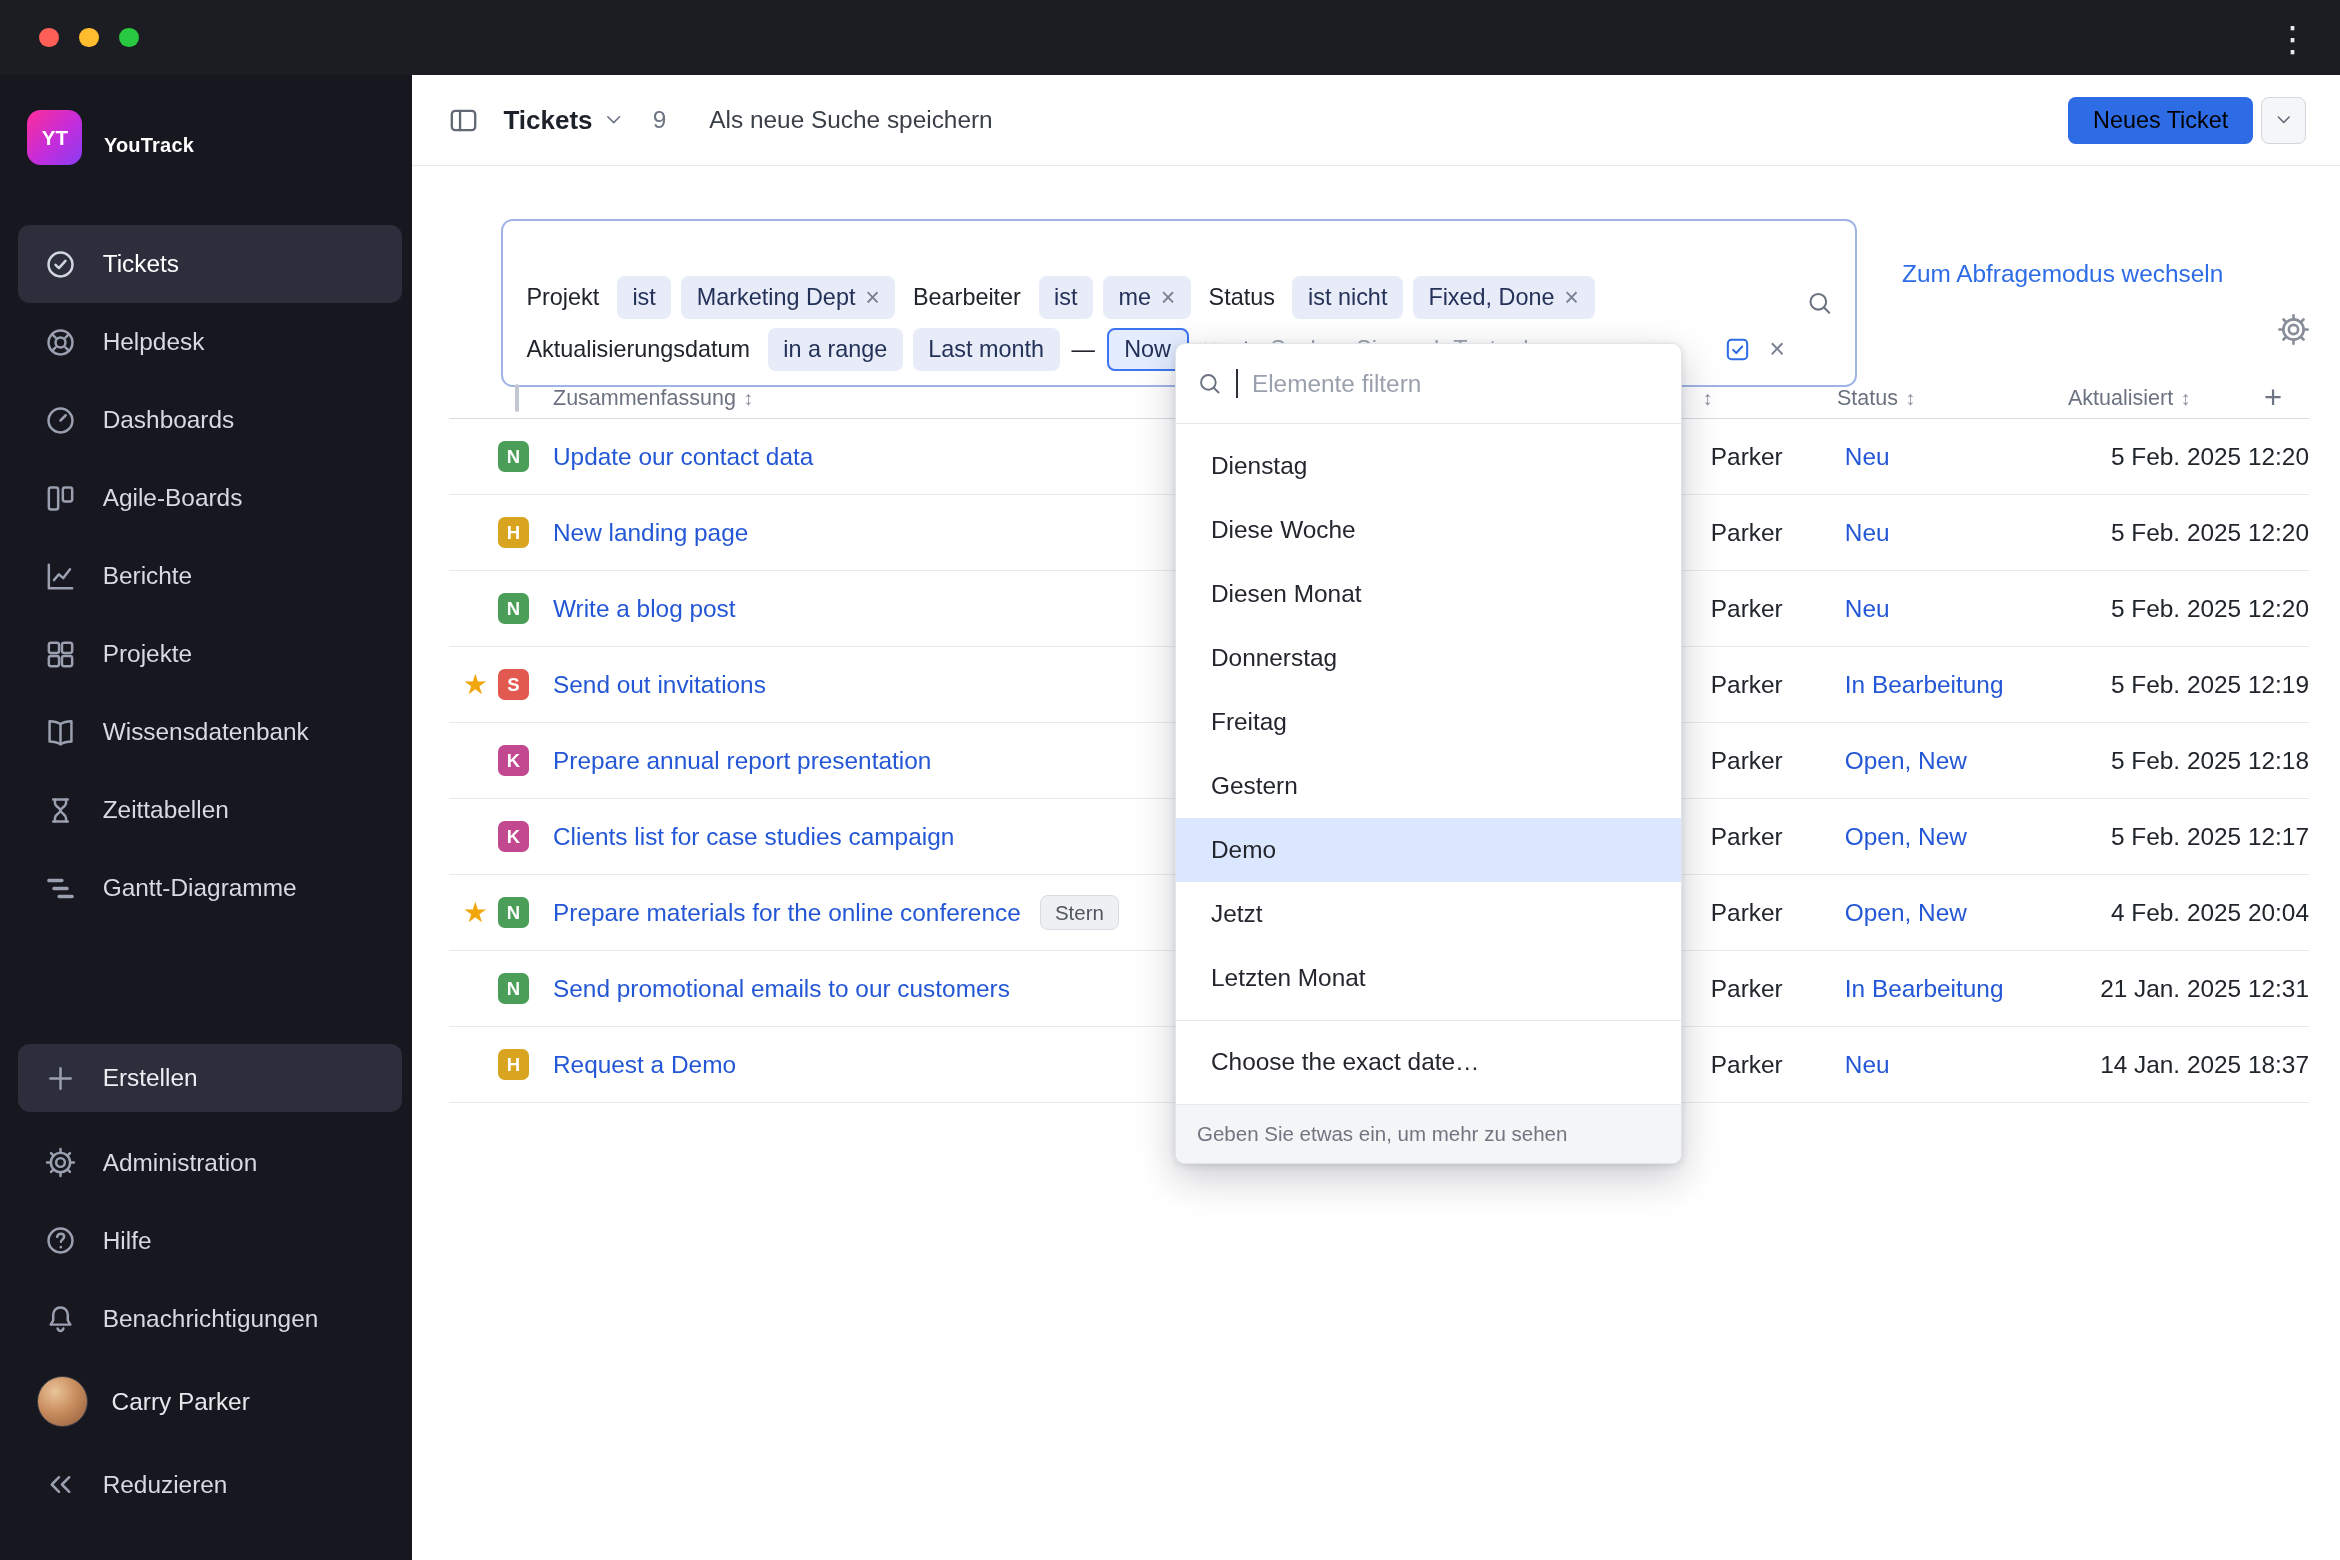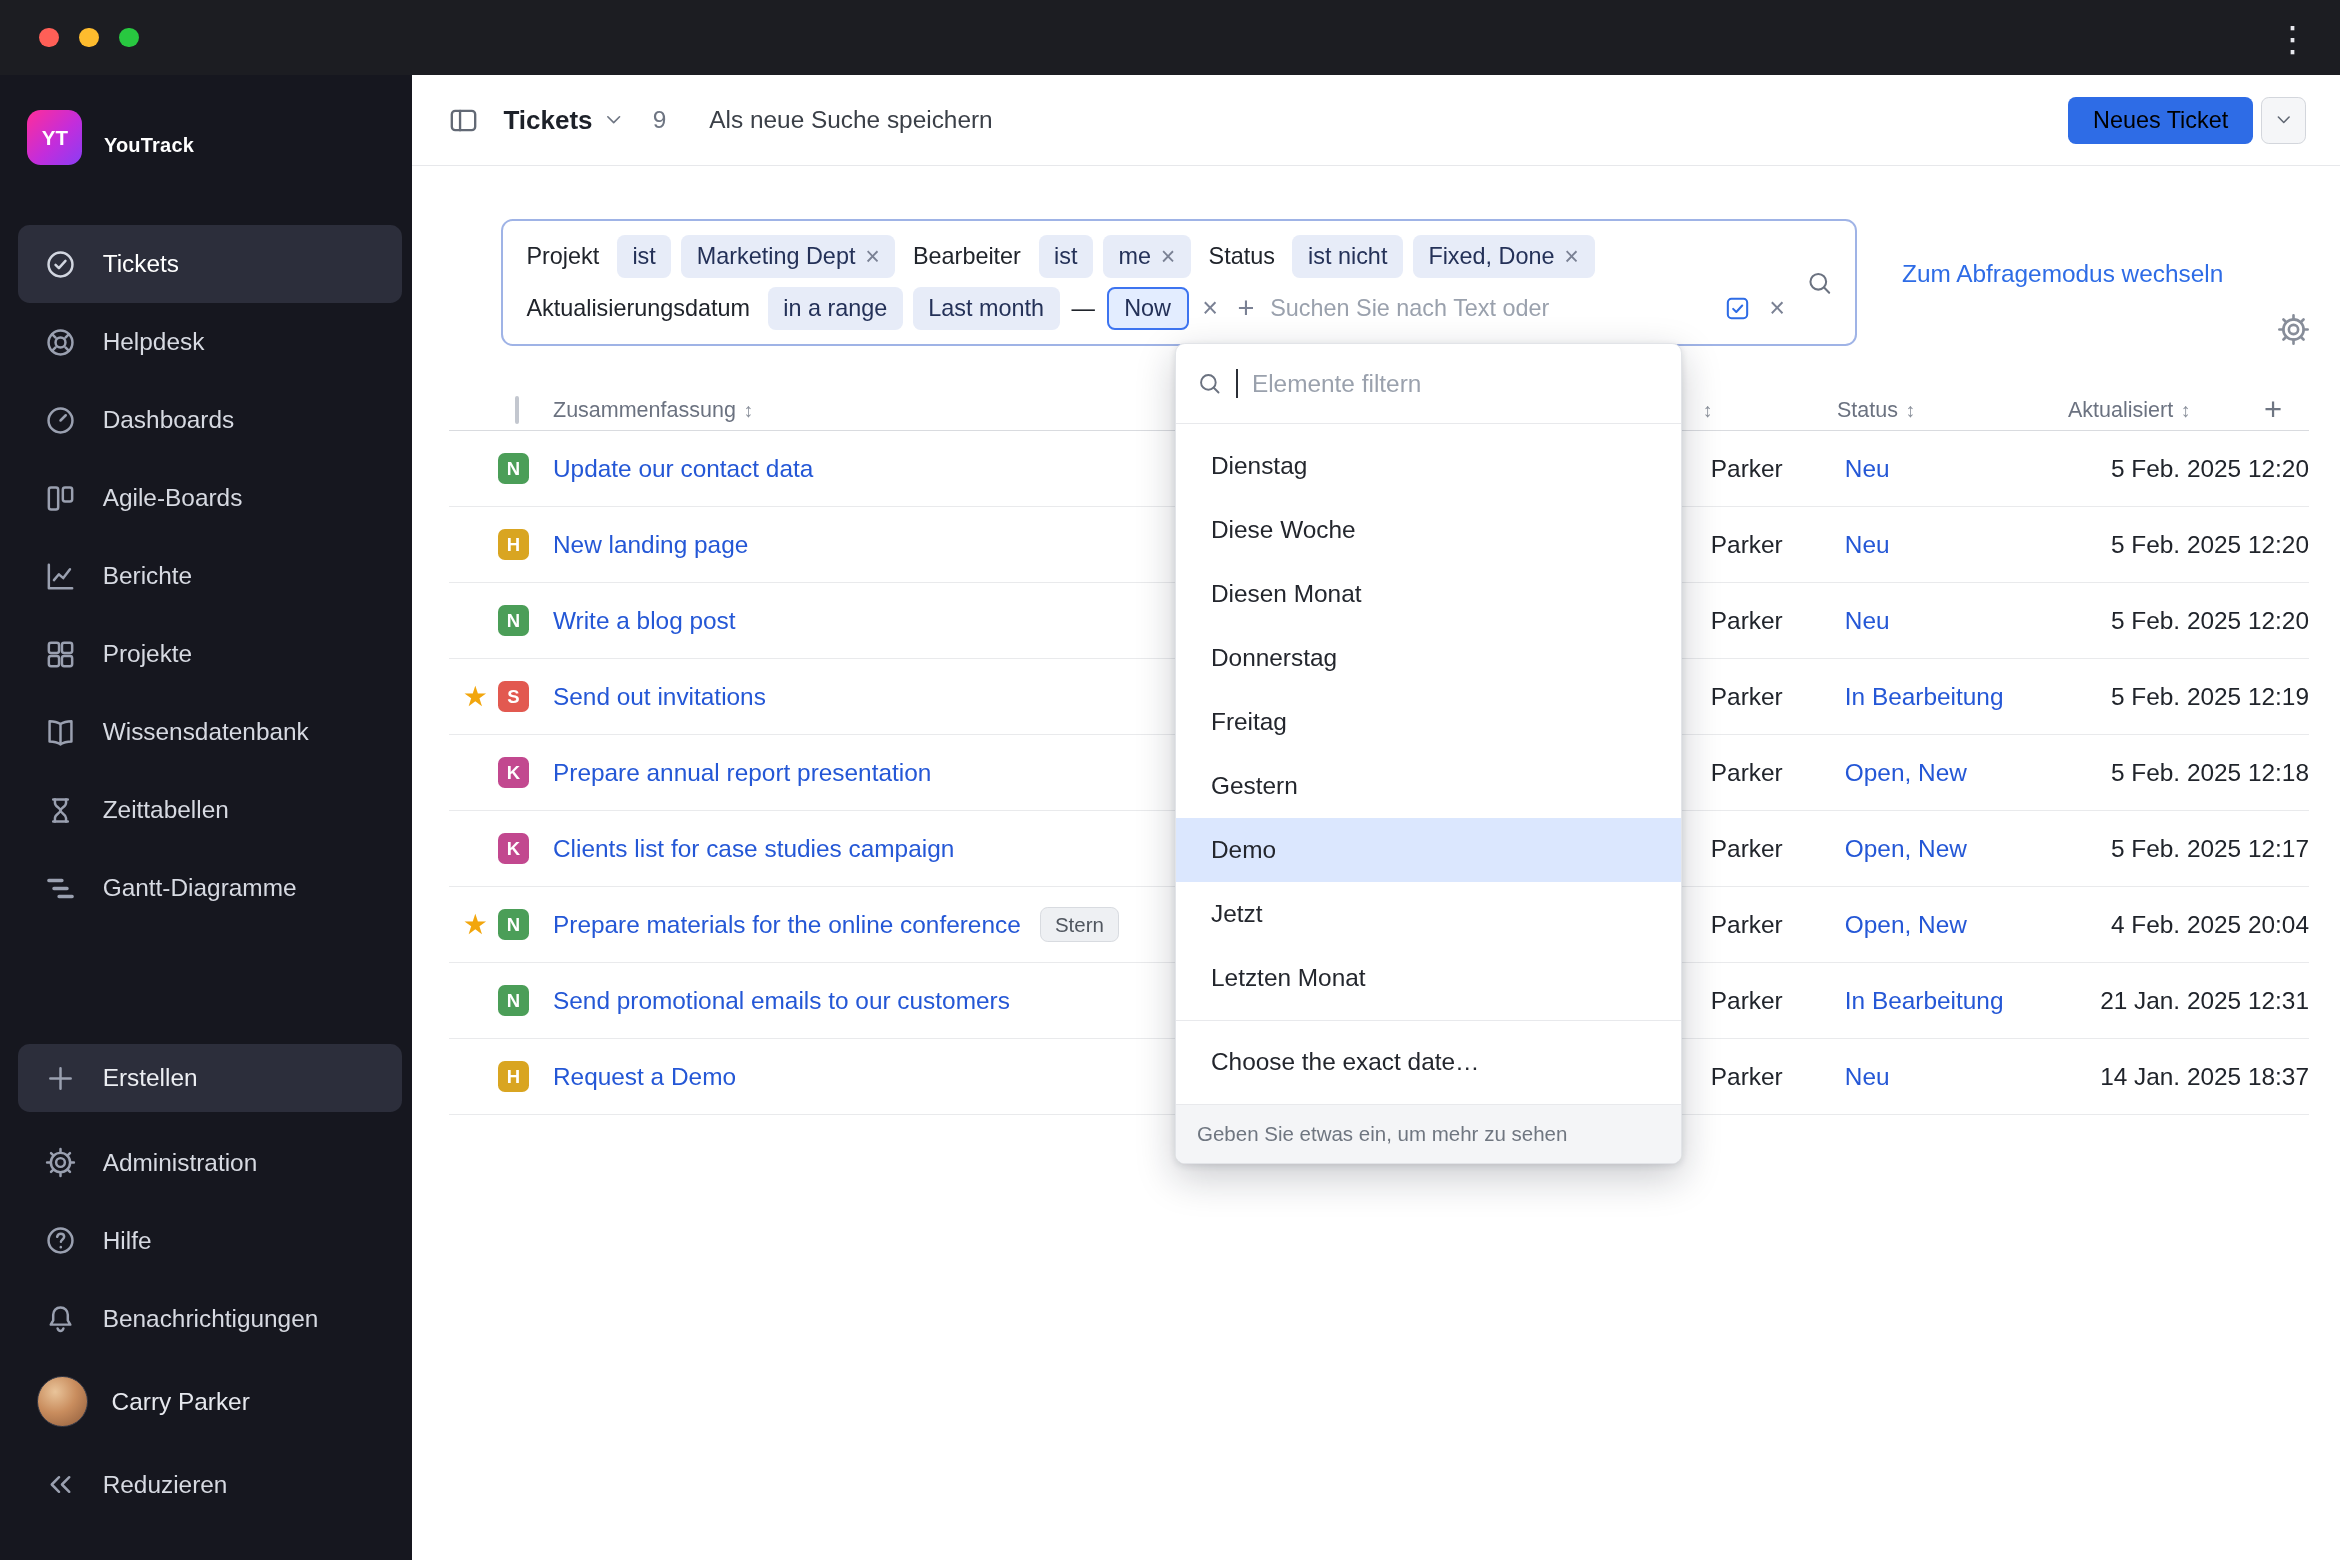--- a/index.html
+++ b/index.html
@@ -63,21 +63,21 @@
   .btn-new { height:47px; padding:0 25px; background:#2e6ce6; color:#000000;
     border:none; border-radius:7.8px; font-size:23.4px; font-family:inherit; cursor:pointer; }
   .btn-new-chev { width:45px; height:47px; margin-left:7.8px; background:#f5f6f8;
     border:1px solid #d3d6dc; border-radius:7.8px; display:flex; align-items:center;
     justify-content:center; color:#5f6672; cursor:pointer; }
   .btn-new-chev svg{ width:21.5px; height:21.5px; }
 
   
   .filter-box { position:absolute; left:89px; top:144px; width:1356px;
     border:2px solid #9fb3e6; border-radius:11.7px; padding:12.7px 68px 12.7px 15.6px; background:#fff; }
-  .f-row { display:flex; align-items:center; flex-wrap:nowrap; gap:9.8px; height:45px; }
+  .f-row { display:flex; align-items:center; flex-wrap:nowrap; gap:9.8px; height:45px;margin-top:41px; }
   .f-row + .f-row { margin-top:7.8px; }
   .f-attr { font-size:23.4px; color:#20242b; padding:0 7.8px; white-space:nowrap; }
   .pill { display:inline-flex; align-items:center; gap:9.8px; height:43px;
     background:#e7ecf8; border-radius:7.8px; padding:0 15.6px; font-size:23.4px;
     color:#243158; white-space:nowrap; cursor:pointer; }
   .pill .x { color:#7a8194; font-size:25px; line-height:1; cursor:pointer; }
   .pill.now { background:#e3edff; border:2px solid #3d74f0; }
   .dash { font-size:23.4px; color:#20242b; padding:0 2px; }
   .tok-x { color:#7a8194; font-size:27px; padding:0 3.9px; cursor:pointer; }
   .tok-plus { color:#7a8194; font-size:29px; padding:0 5.9px; cursor:pointer; }
@@ -90,21 +90,21 @@
   .box-search { position:absolute; right:21.5px; top:50%; transform:translateY(-50%);
     width:29px; height:29px; color:#6b7280; cursor:pointer; }
   .box-search svg { width:29px; height:29px; }
   .mode-link { position:absolute; left:1490px; top:185px; font-size:24.4px;
     color:#2e6ce6; cursor:pointer; white-space:nowrap; }
   .settings-gear { position:absolute; left:1863px; top:236px; width:37px; height:37px;
     color:#878d99; cursor:pointer; }
   .settings-gear svg{ width:37px; height:37px; }
 
   
-  .table { position:absolute; left:37px; top:315px; width:1860px; }
+  .table { position:absolute; left:37px; top:303px; width:1860px; }
   .tgrid { display:grid; grid-template-columns:49px 55px 1fr 134px 231px 241px;
     align-items:center; }
   .thead { height:41px; border-bottom:1px solid #d9dbdf; color:#6b7280; font-size:21.5px; position:relative; }
   .thead .hcell { display:flex; align-items:center; gap:7.8px; }
   .sort { font-size:19.5px; color:#8b919c; cursor:pointer; }
   .chk { width:25px; height:25px; border:2px solid #c3c7cf; border-radius:5.9px;
     margin-left:16.6px; cursor:pointer; background:#fff; }
   .add-col { position:absolute; right:27px; top:2px; font-size:31px; color:#6e7582; cursor:pointer; }
   .trow { height:76px; border-bottom:1px solid #e9eaec; cursor:pointer; }
   .c-star { display:flex; justify-content:flex-start; padding-left:13.7px; }

